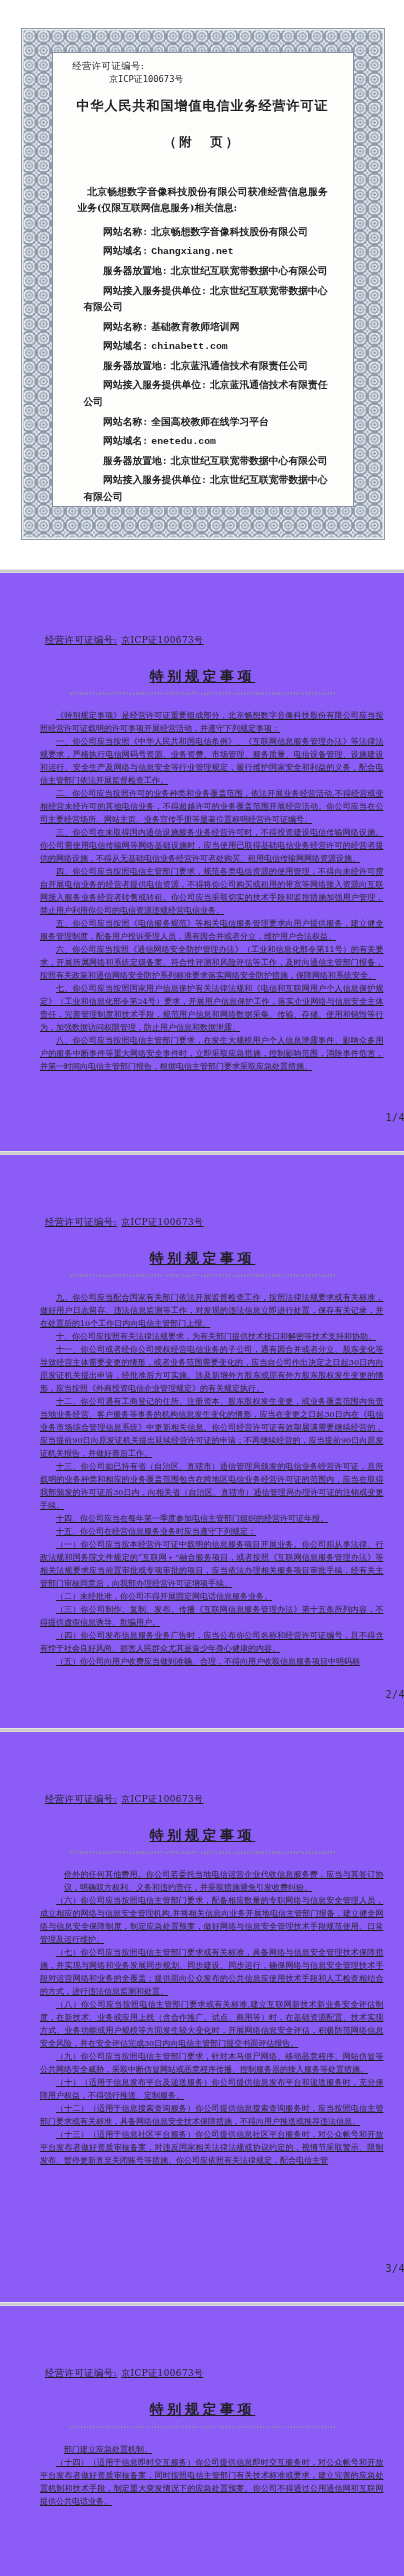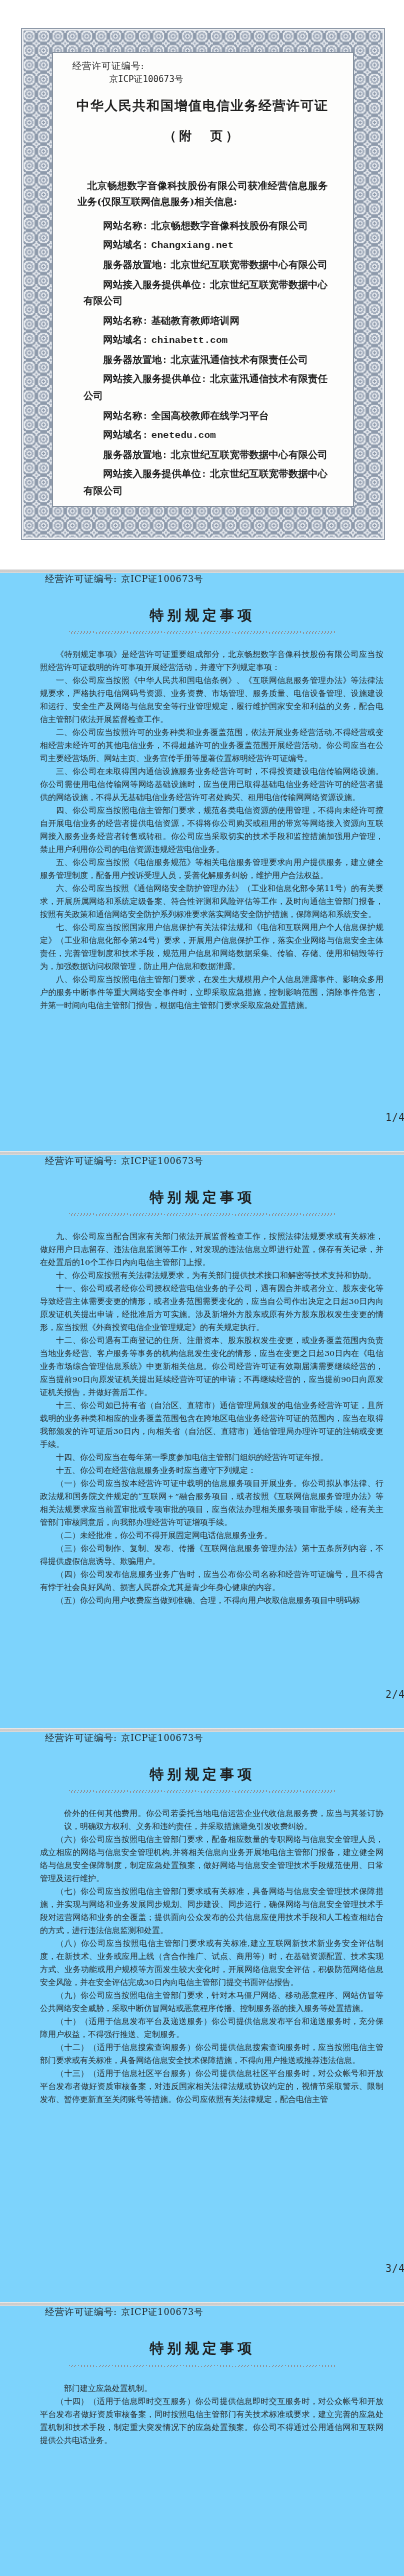--- a/index.html
+++ b/index.html
@@ -26,42 +26,42 @@
     height:100%;box-sizing:border-box;background:#fdfdfc;
     border:0.5px solid #86919f;position:relative;
     padding:7.2px 19.6px 0 19.6px;
   }
   .lic-label{font-size:9.3px;letter-spacing:0.5px;}
   .lic-value-row{margin:1px 0 0 37px;font-size:8.8px;font-family:"DejaVu Sans Mono","Liberation Mono",monospace;}
   .cert-title{
     margin:11.3px 0 0 0;text-align:center;font-size:13px;font-weight:700;
     letter-spacing:1px;
   }
-  .cert-subtitle{margin-top:13px;text-align:center;font-size:12.4px;font-weight:700;letter-spacing:3.1px;}
+  .cert-subtitle{margin-top:19px;text-align:center;font-size:12.4px;font-weight:700;letter-spacing:3.1px;}
   .cert-intro{
     margin:33px 5.2px 0 5.2px;font-size:9.8px;line-height:15.5px;text-indent:1em;
     text-align:justify;font-weight:600;
   }
   .entries{margin:9.3px 0 0 11.3px;font-family:Liberation Mono, monospace;}
   .entry{
     margin:0 0 3.1px 0;font-size:9.8px;line-height:16.5px;text-indent:2em;
     font-weight:600;text-align:left;max-width:299px;
   }
   .entry .e-label{margin-right:3.1px;}
   .entry .e-value{font-weight:600;}
 
   
   .gap-white{height:29px;background:#ffffff;}
   .page-band{
     height:4.1px;
     background:linear-gradient(#f2f2f2,#c6c6c6 45%,#dddddd);
   }
 
   
-  .sp-page{position:relative;background:#7dd3fc;box-sizing:border-box;}
+  .sp-page{position:relative;background:#8b5cf6;box-sizing:border-box;padding-top:61px;text-decoration:underline;}
   .sp-head{padding-left:45px;font-size:9.3px;letter-spacing:0.5px;}
   .sp-head .sp-no{margin-left:4.1px;font-size:8.8px;}
   .sp-title{
     margin:21px 0 0 0;text-align:center;font-size:14px;font-weight:700;letter-spacing:3.6px;
   }
   .wavy{
     width:268px;height:2.6px;margin:6.2px auto 0 auto;
     background:repeating-linear-gradient(115deg,#8f949b 0 0.8px,transparent 0.8px 2.8px);
   }
   .sp-body{
@@ -135,21 +135,21 @@
         <p class="para">《特别规定事项》是经营许可证重要组成部分，北京畅想数字音像科技股份有限公司应当按照经营许可证载明的许可事项开展经营活动，并遵守下列规定事项：</p>
 
         <p class="para">一、你公司应当按照《中华人民共和国电信条例》、《互联网信息服务管理办法》等法律法规要求，严格执行电信网码号资源、业务资费、市场管理、服务质量、电信设备管理、设施建设和运行、安全生产及网络与信息安全等行业管理规定，履行维护国家安全和利益的义务，配合电信主管部门依法开展监督检查工作。</p>
 
         <p class="para">二、你公司应当按照许可的业务种类和业务覆盖范围，依法开展业务经营活动,不得经营或变相经营未经许可的其他电信业务，不得超越许可的业务覆盖范围开展经营活动。你公司应当在公司主要经营场所、网站主页、业务宣传手册等显著位置标明经营许可证编号。</p>
 
         <p class="para">三、你公司在未取得国内通信设施服务业务经营许可时，不得投资建设电信传输网络设施。你公司需使用电信传输网等网络基础设施时，应当使用已取得基础电信业务经营许可的经营者提供的网络设施，不得从无基础电信业务经营许可者处购买、租用电信传输网网络资源设施。</p>
 
         <p class="para">四、你公司应当按照电信主管部门要求，规范各类电信资源的使用管理，不得向未经许可擅自开展电信业务的经营者提供电信资源，不得将你公司购买或租用的带宽等网络接入资源向互联网接入服务业务经营者转售或转租。你公司应当采取切实的技术手段和监控措施加强用户管理，禁止用户利用你公司的电信资源违规经营电信业务。</p>
 
-        <p class="para">五、你公司应当按照《电信服务规范》等相关电信服务管理要求向用户提供服务，建立健全服务管理制度，配备用户投诉受理人员，妥善化解服务纠纷，维护用户合法权益。</p>
+        <p class="para">五、你公司应当按照《电信服务规范》等相关电信服务管理要求向用户提供服务，建立健全服务管理制度，配备用户投诉受理人员，遇有因合并或者分立，维护用户合法权益。</p>
 
         <p class="para">六、你公司应当按照《通信网络安全防护管理办法》（工业和信息化部令第11号）的有关要求，开展所属网络和系统定级备案、符合性评测和风险评估等工作，及时向通信主管部门报备，按照有关政策和通信网络安全防护系列标准要求落实网络安全防护措施，保障网络和系统安全。</p>
 
         <p class="para">七、你公司应当按照国家用户信息保护有关法律法规和《电信和互联网用户个人信息保护规定》（工业和信息化部令第24号）要求，开展用户信息保护工作，落实企业网络与信息安全主体责任，完善管理制度和技术手段，规范用户信息和网络数据采集、传输、存储、使用和销毁等行为，加强数据访问权限管理，防止用户信息和数据泄露。</p>
 
         <p class="para">八、你公司应当按照电信主管部门要求，在发生大规模用户个人信息泄露事件、影响众多用户的服务中断事件等重大网络安全事件时，立即采取应急措施，控制影响范围，消除事件危害，并第一时间向电信主管部门报告，根据电信主管部门要求采取应急处置措施。</p>
       </div>
     <div class="page-num">1/4</div>
   </section>
 

